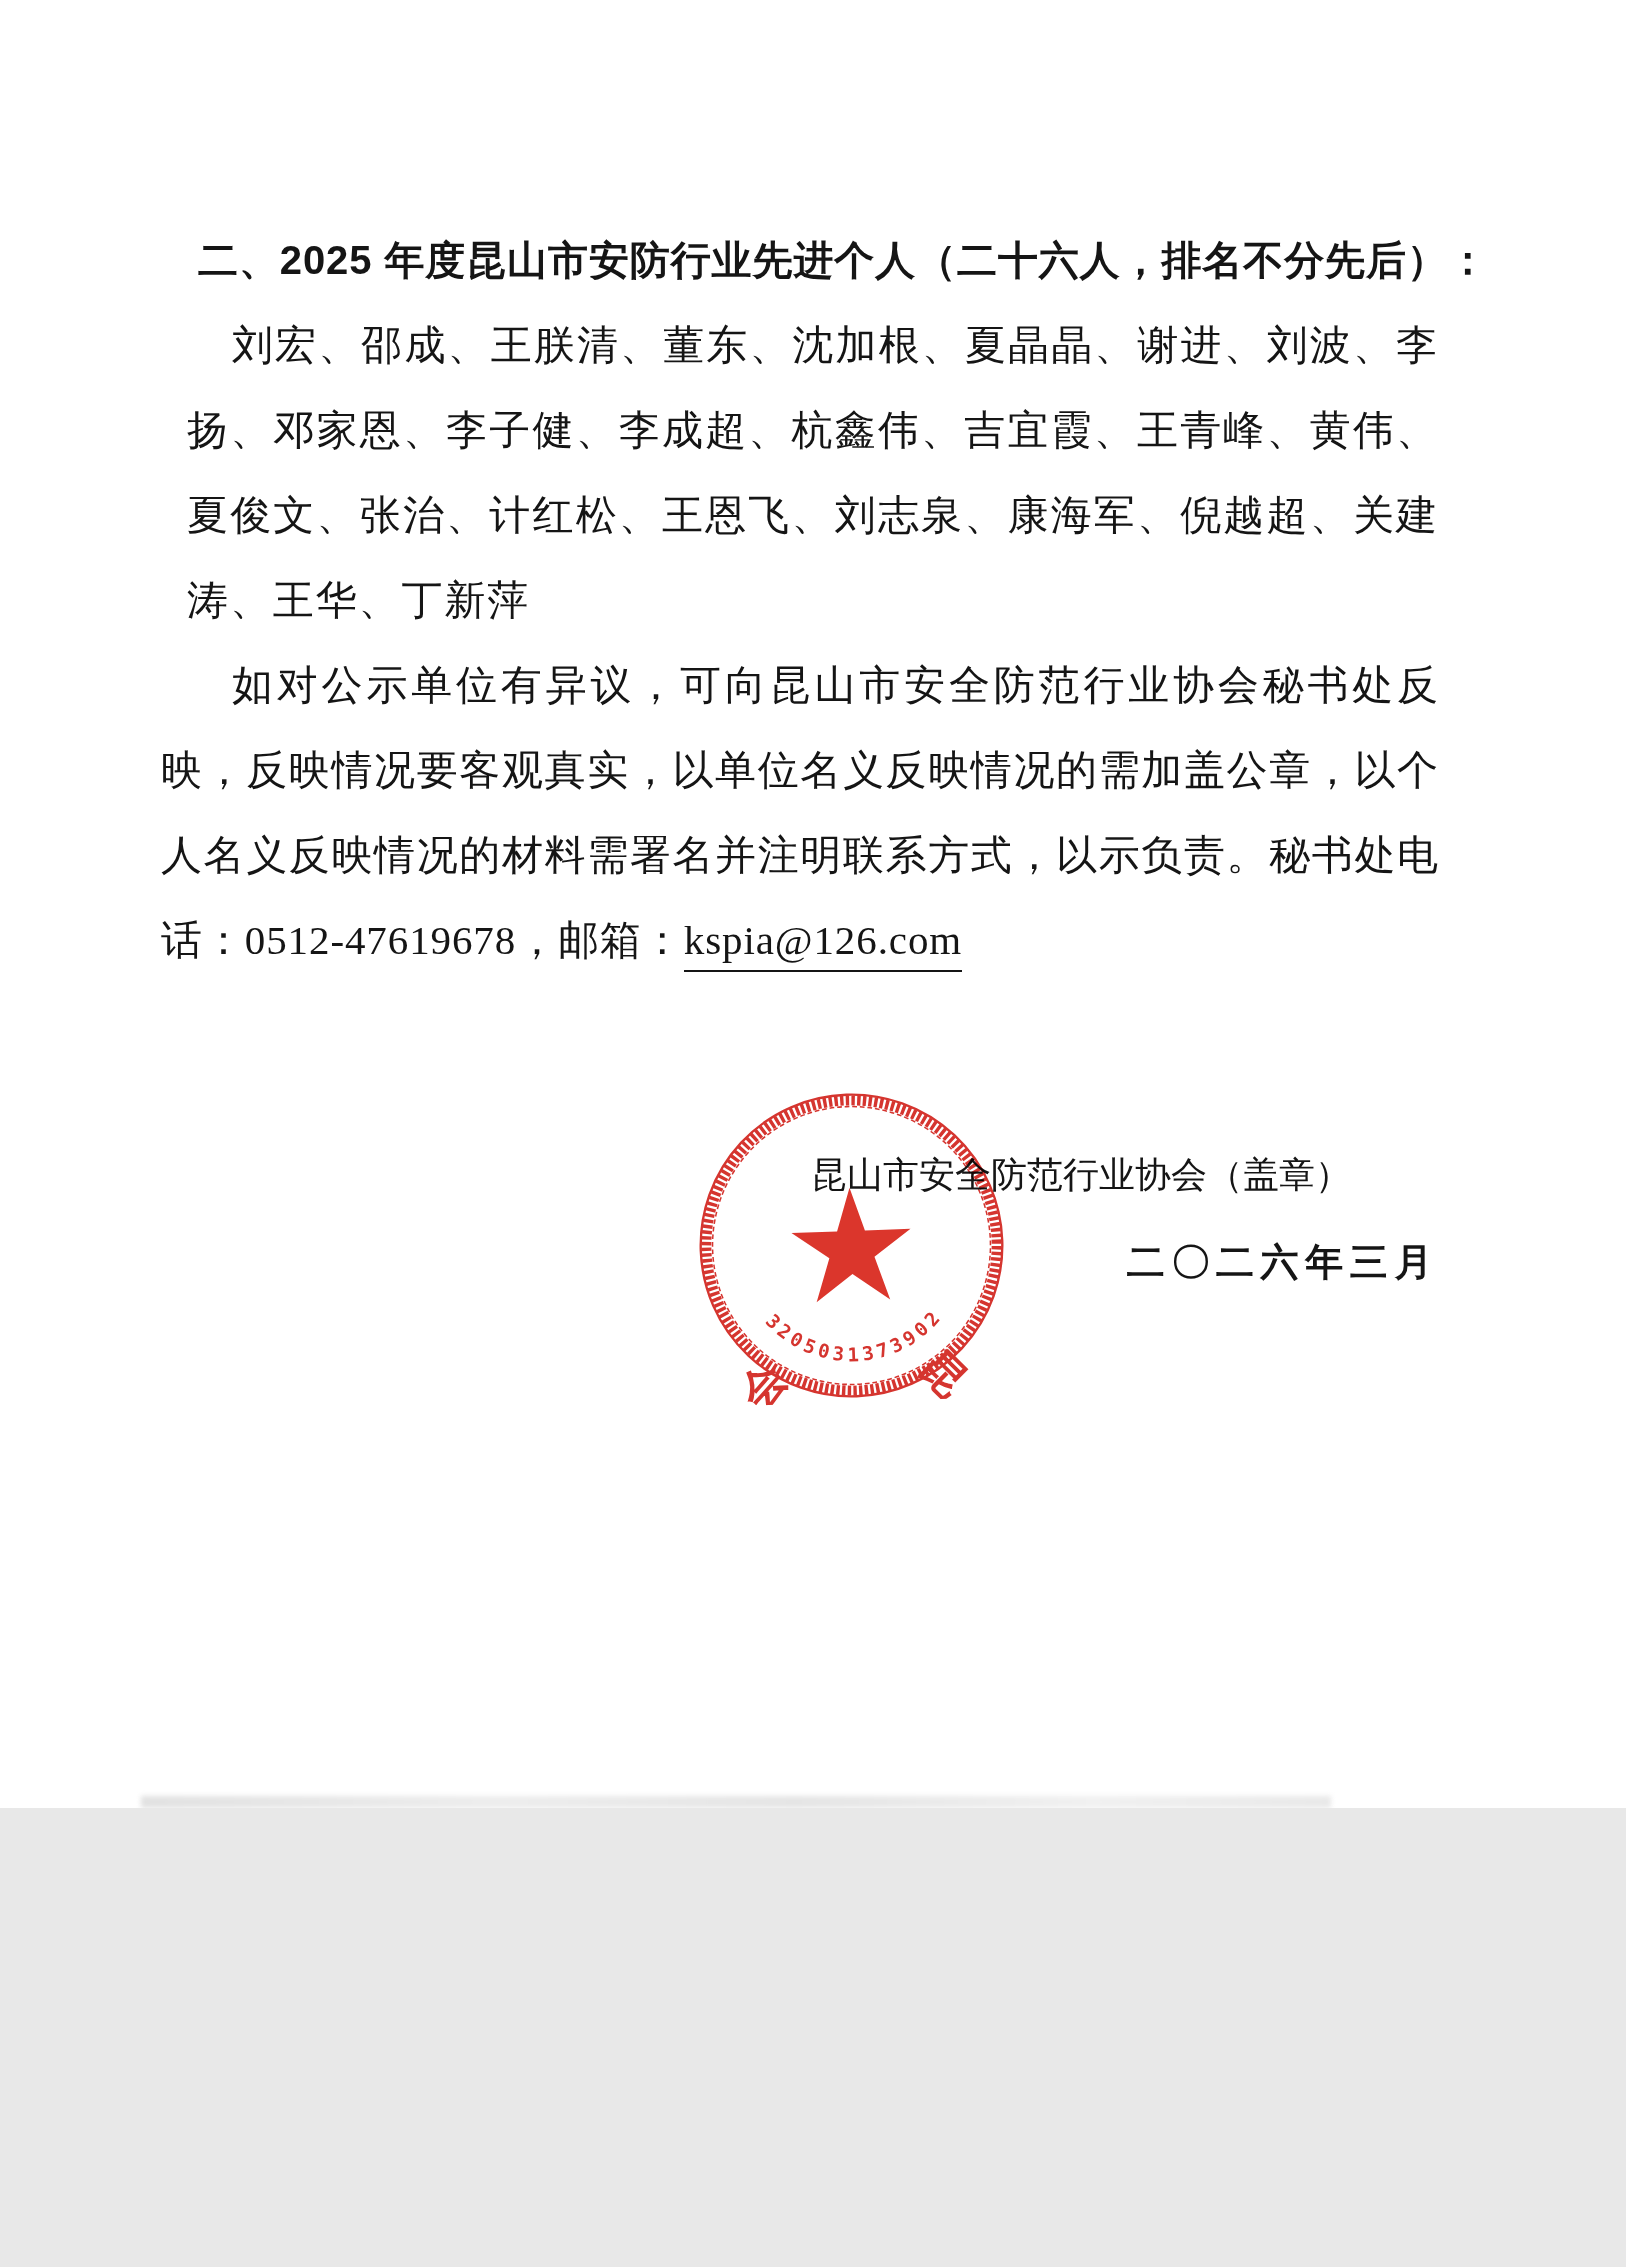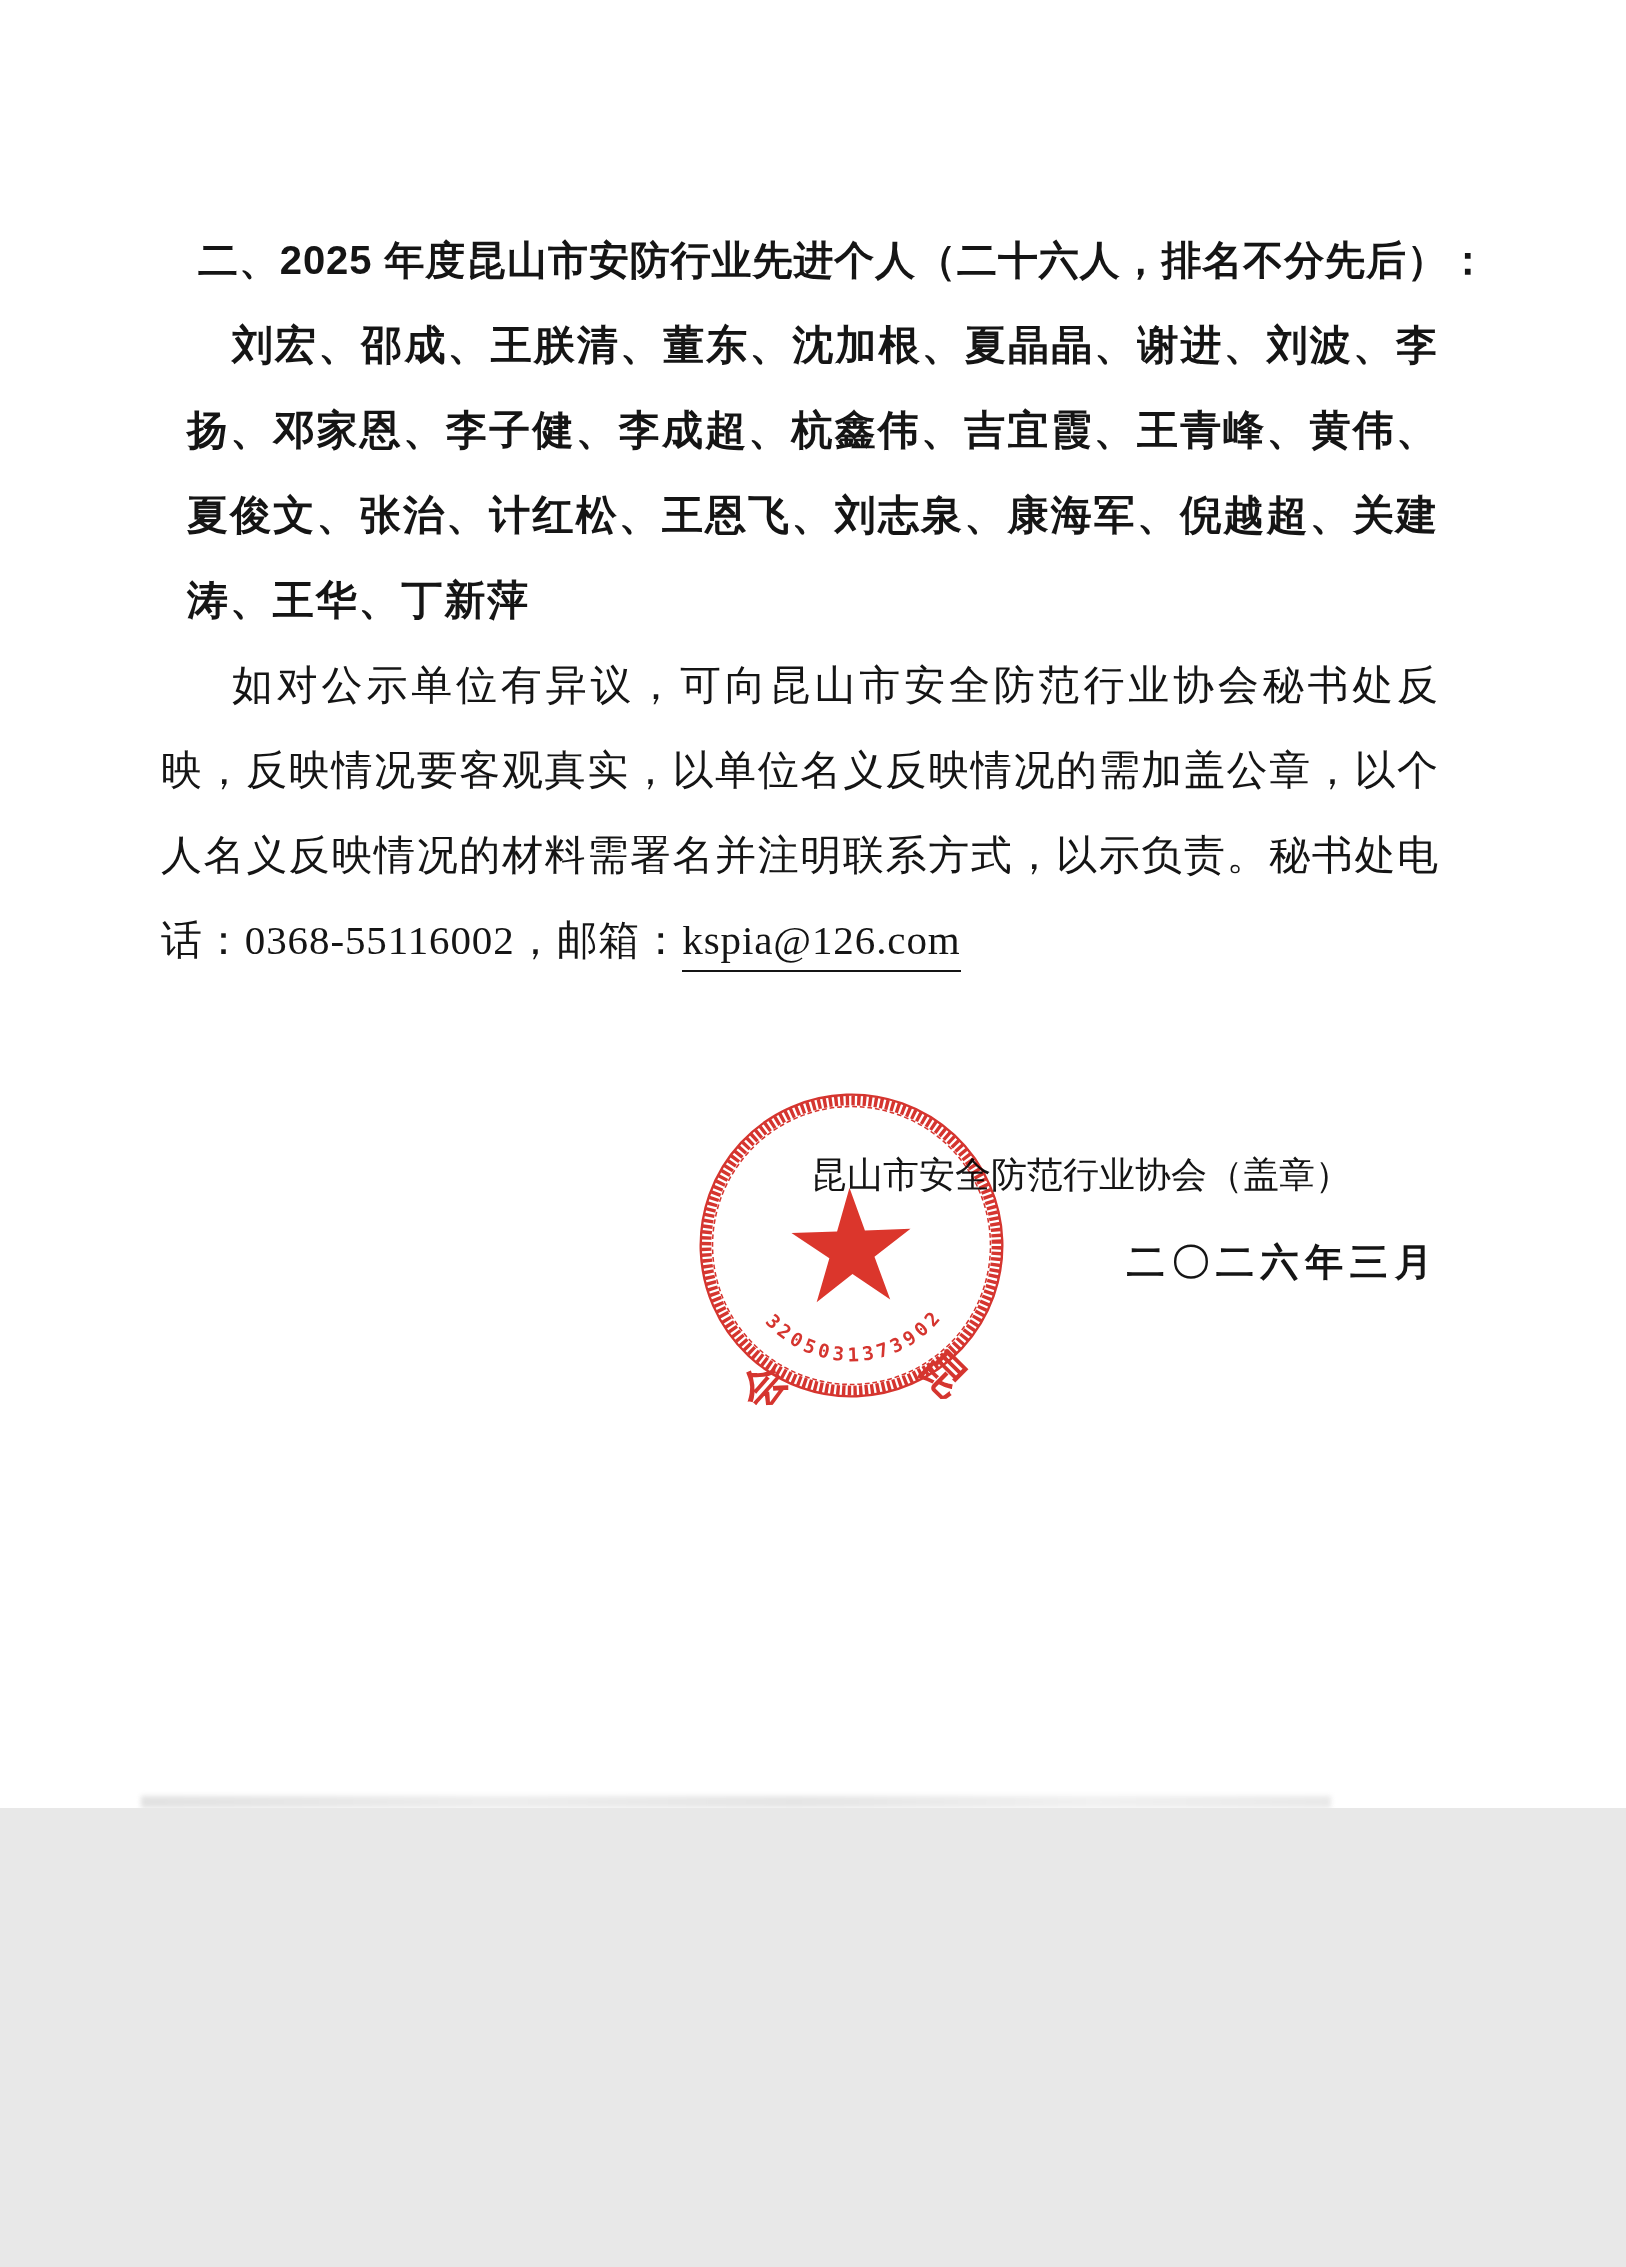--- a/index.html
+++ b/index.html
@@ -21,21 +21,21 @@
     font-family:"Liberation Sans", sans-serif;
     font-weight:700;
     font-size:40px;
     line-height:85px;
     letter-spacing:0.9px;
     white-space:nowrap;
   }
   .names-para{
     margin:0 0 0 26px;
     font-size:41px;
-    font-weight:700;
+    font-weight:400;
     line-height:85px;
     text-align:justify;
     word-break:break-all;
     text-indent:45px;
     letter-spacing:1.9px;
   }
   .body-para{
     margin:0;
     font-size:41px;
     font-weight:500;
@@ -90,21 +90,21 @@
 <body>
 
 <div class="page">
 
   <div class="content">
 
     <h1 class="doc-title">二、2025 年度昆山市安防行业先进个人（二十六人，排名不分先后）：</h1>
 
     <p class="names-para">刘宏、邵成、王朕清、董东、沈加根、夏晶晶、谢进、刘波、李扬、邓家恩、李子健、李成超、杭鑫伟、吉宜霞、王青峰、黄伟、夏俊文、张治、计红松、王恩飞、刘志泉、康海军、倪越超、关建涛、王华、丁新萍</p>
 
-    <p class="body-para"><span>如对公示单位有异议，可向昆山市安全防范行业协会秘书处反映，反映情况要客观真实，以单位名义反映情况的需加盖公章，以个人名义反映情况的材料需署名并注明联系方式，以示负责。秘书处电话：0368-55116002，邮箱：</span><span class="email">kspia@126.com</span></p>
+    <p class="body-para"><span>如对公示单位有异议，可向昆山市安全防范行业协会秘书处反映，反映情况要客观真实，以单位名义反映情况的需加盖公章，以个人名义反映情况的材料需署名并注明联系方式，以示负责。秘书处电话：0512-47619678，邮箱：</span><span class="email">kspia@126.com</span></p>
 
     <div class="sig-block">
       <p class="sig-line">昆山市安全防范行业协会（盖章）</p>
       <p class="date-line">二〇二六年三月</p>
     </div>
 
   </div>
 
   <div class="stamp">
     <svg viewBox="0 0 330 330" xmlns="http://www.w3.org/2000/svg">

